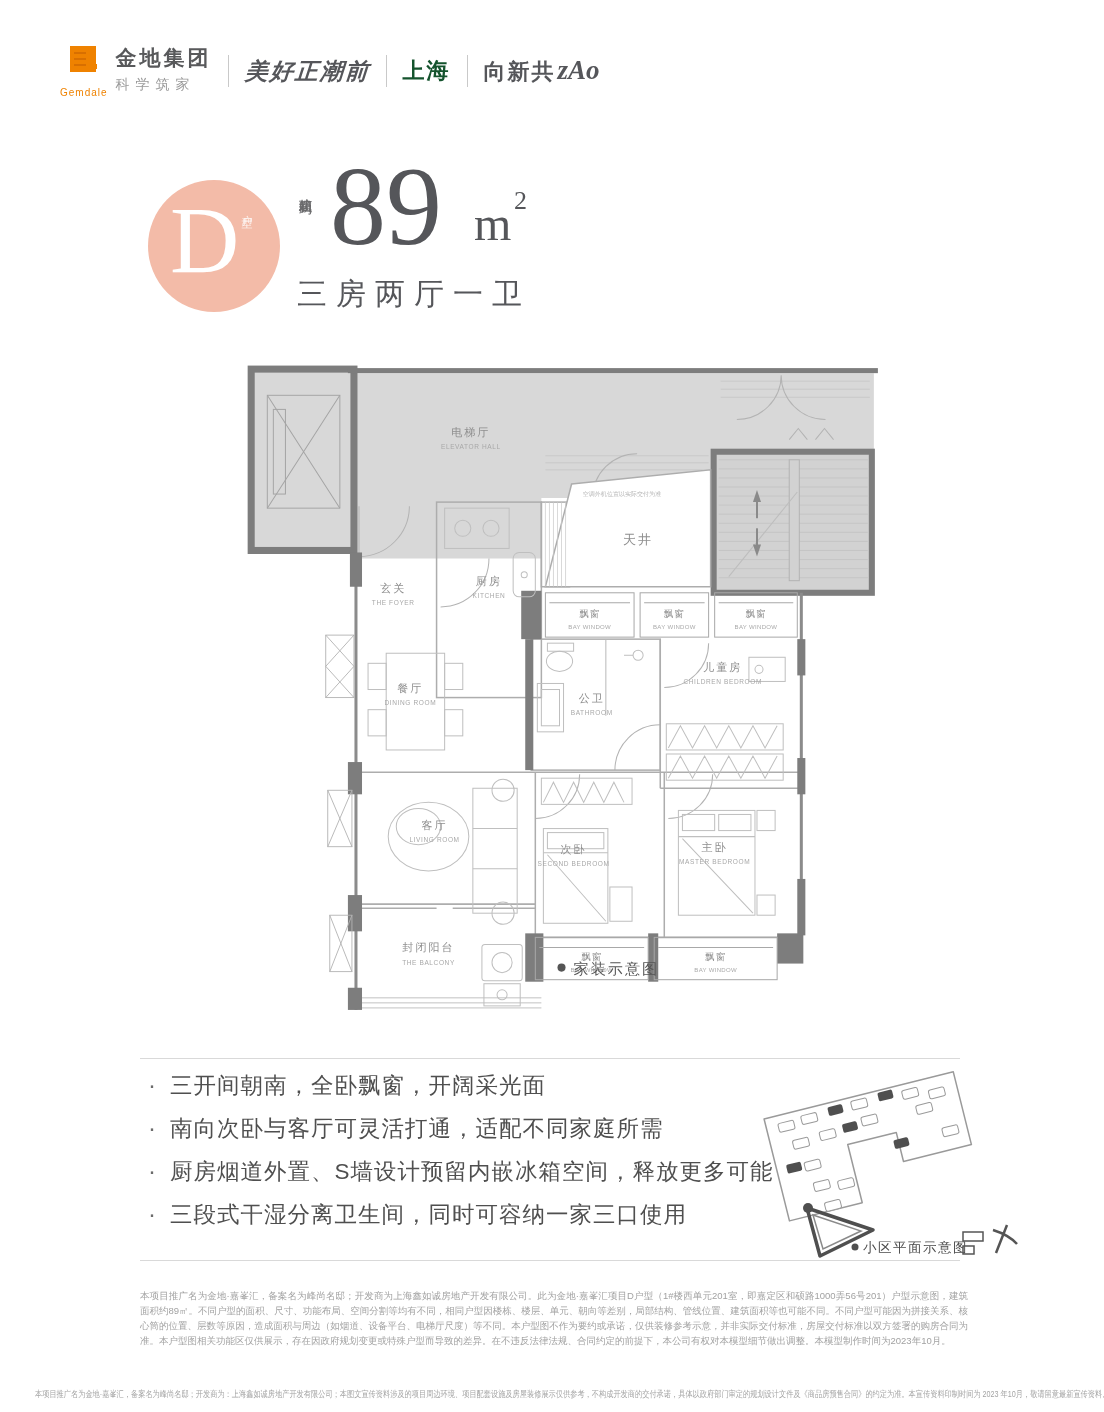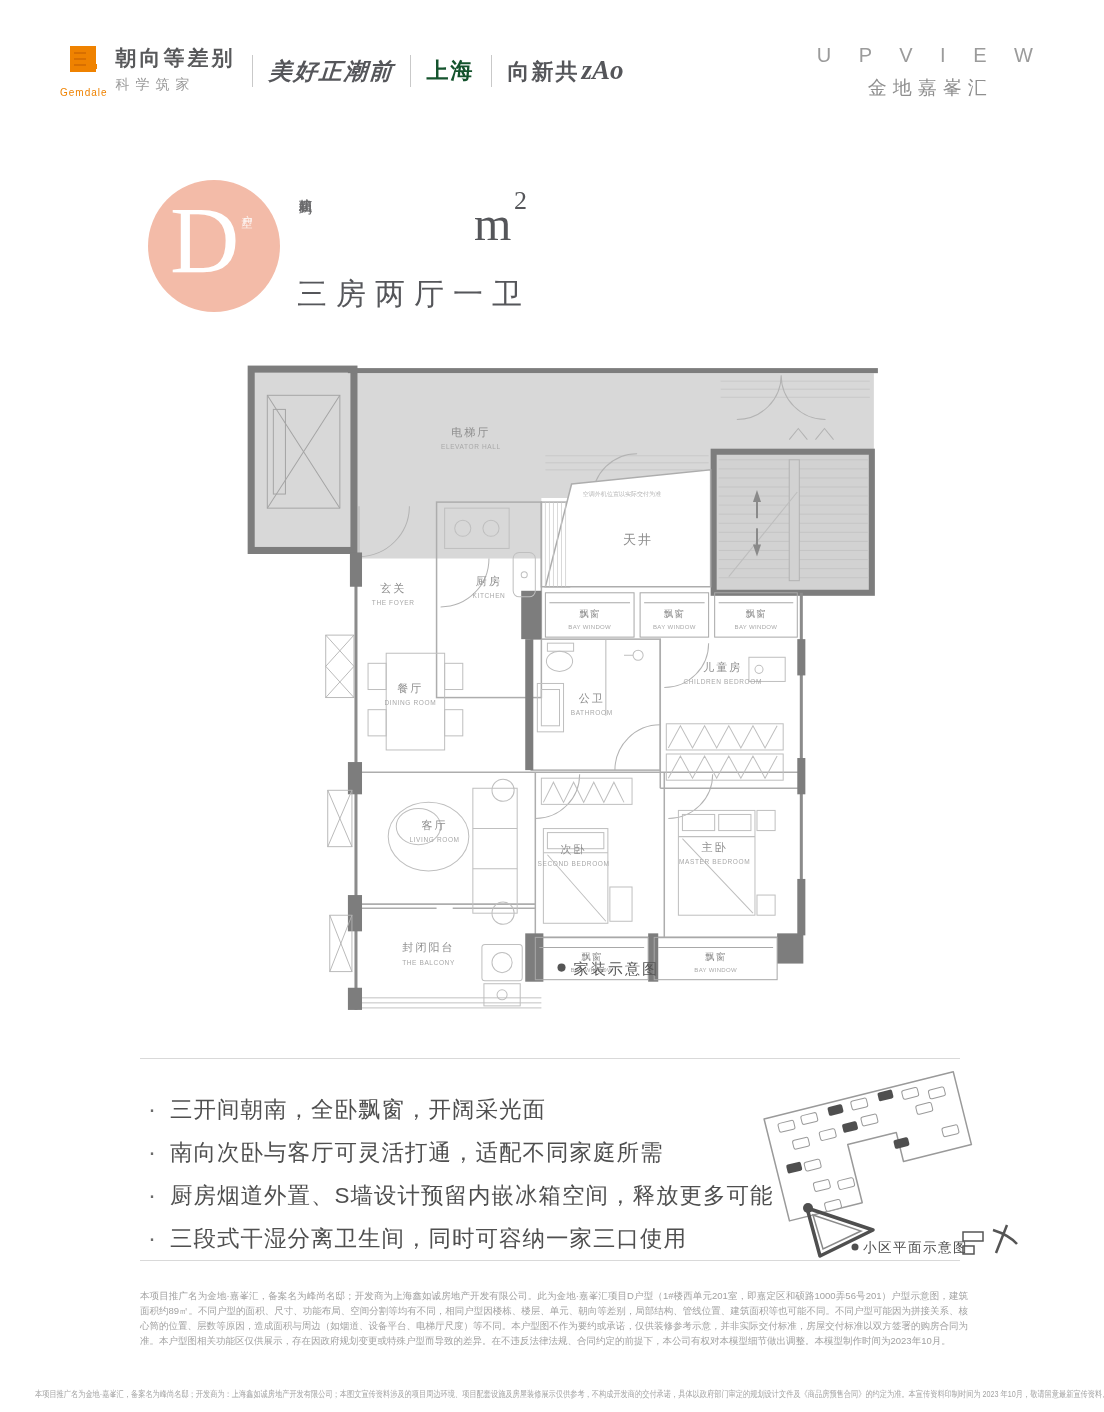--- a/index.html
+++ b/index.html
@@ -41,21 +41,21 @@
   .ren{font-size:6.5px;fill:#a8a8a8;letter-spacing:.6px;text-anchor:middle;}
   .bcn{font-size:9.5px;fill:#8f8f8f;letter-spacing:1px;text-anchor:middle;}
   .ben{font-size:6px;fill:#aaaaaa;letter-spacing:.3px;text-anchor:middle;}
   .note{font-size:6px;fill:#b5b5b5;text-anchor:middle;}
   .cap{font-size:15px;fill:#555;letter-spacing:2px;}
   
   .divider{position:absolute;left:140px;width:820px;height:1px;background:#d9d9d9;}
   .features{position:absolute;left:148px;top:1070px;width:640px;}
   .feat-row{display:flex;align-items:baseline;height:43px;}
   .feat-dot{font-size:24px;color:#6b6b6b;width:22px;}
-  .feat-text{font-size:22.5px;color:#4f4f4f;letter-spacing:1px;margin-top:24px;}
+  .feat-text{font-size:22.5px;color:#4f4f4f;letter-spacing:1px;}
   
   .siteplan{position:absolute;left:745px;top:1058px;text-align:center;}
   .sp-cap{font-size:13.5px;fill:#4a4a4a;letter-spacing:1.5px;}
   
   .disclaimer{position:absolute;left:140px;top:1288px;width:828px;font-size:9.5px;line-height:1.58;color:#a2a2a2;text-align:justify;}
   .footerline{position:absolute;left:35px;top:1388px;width:1300px;font-size:9px;color:#a4a4a4;white-space:nowrap;transform:scaleX(.80);transform-origin:left;}
 </style>
 </head>
 <body>
 
@@ -69,45 +69,42 @@
             <div class="gd-sq">
                 <i></i>
                 <i></i>
                 <i></i>
               </div>
             <div class="gd-dot"></div>
           </div>
           <div class="gd-en" style="margin-left:0;">Gemdale</div>
         </div>
         <div class="gd-col">
-          <div class="gd-cn">朝向等差别</div>
+          <div class="gd-cn">金地集团</div>
           <div class="gd-sub">科学筑家</div>
         </div>
       </div>
       <div class="hdiv"></div>
       <div class="slogan1">美好正潮前</div>
       <div class="hdiv"></div>
       <div class="city">上海</div>
       <div class="hdiv"></div>
       <div class="zao-wrap">
         <span>向新共</span>
         <span class="zao">zAo</span>
       </div>
     </div>
-    <div class="brand">
-      <div class="brand-en">U P V I E W</div>
-      <div class="brand-cn">金地嘉峯汇</div>
-    </div>
   </div>
 
   <div class="ucircle">
     <div class="uletter">D</div>
     <div class="utag">户型</div>
   </div>
   <div class="area-label">建筑面积约</div>
+  <div class="area-value">89</div>
   <div class="area-unit">m</div>
   <div class="area-exp">2</div>
   <div class="layout-desc">三房两厅一卫</div>
 
   <div class="plan">
   <svg width="645" height="665" viewBox="0 0 640 660">
 
     <path d="M118,18 H632 V96 H473 V142 H302 V202 H118 Z" fill="#d8d8d8"></path>
     <rect x="14" y="14" width="102" height="180" fill="#d8d8d8" stroke="#7d7d7d" stroke-width="7"></rect>
     <rect x="473" y="96" width="157" height="140" fill="#d2d2d2" stroke="#7d7d7d" stroke-width="6"></rect>

